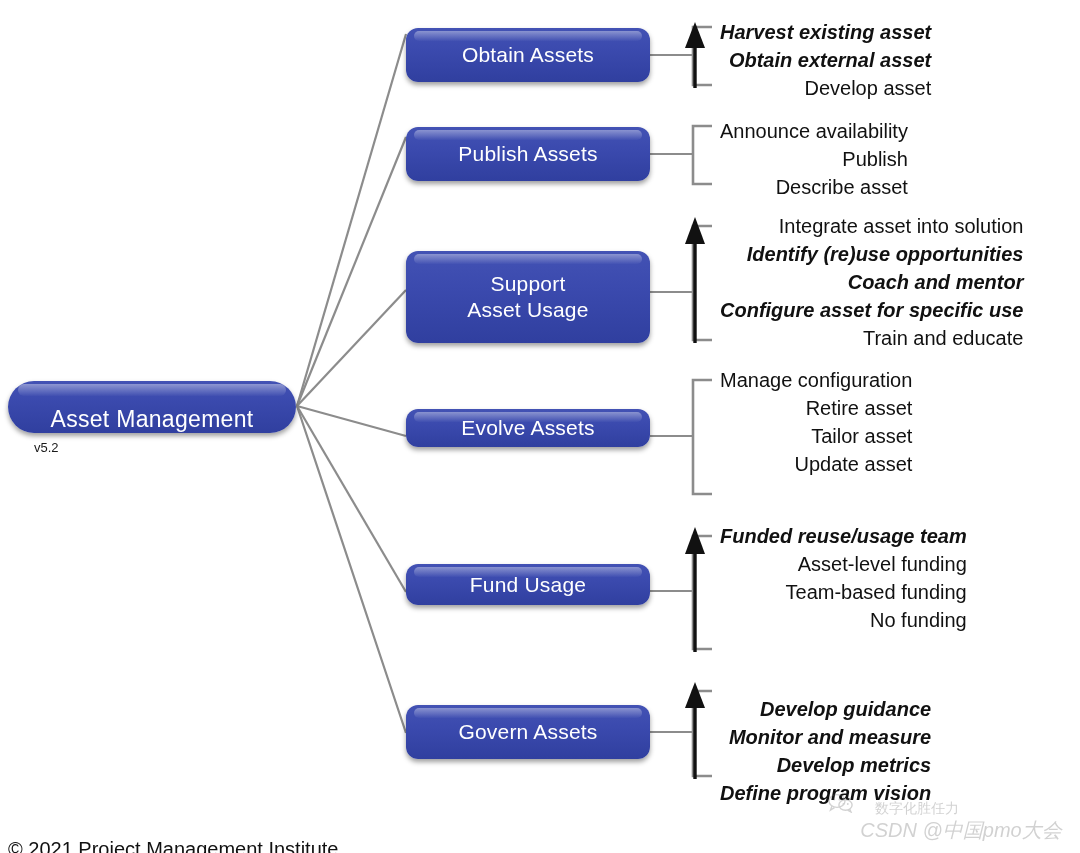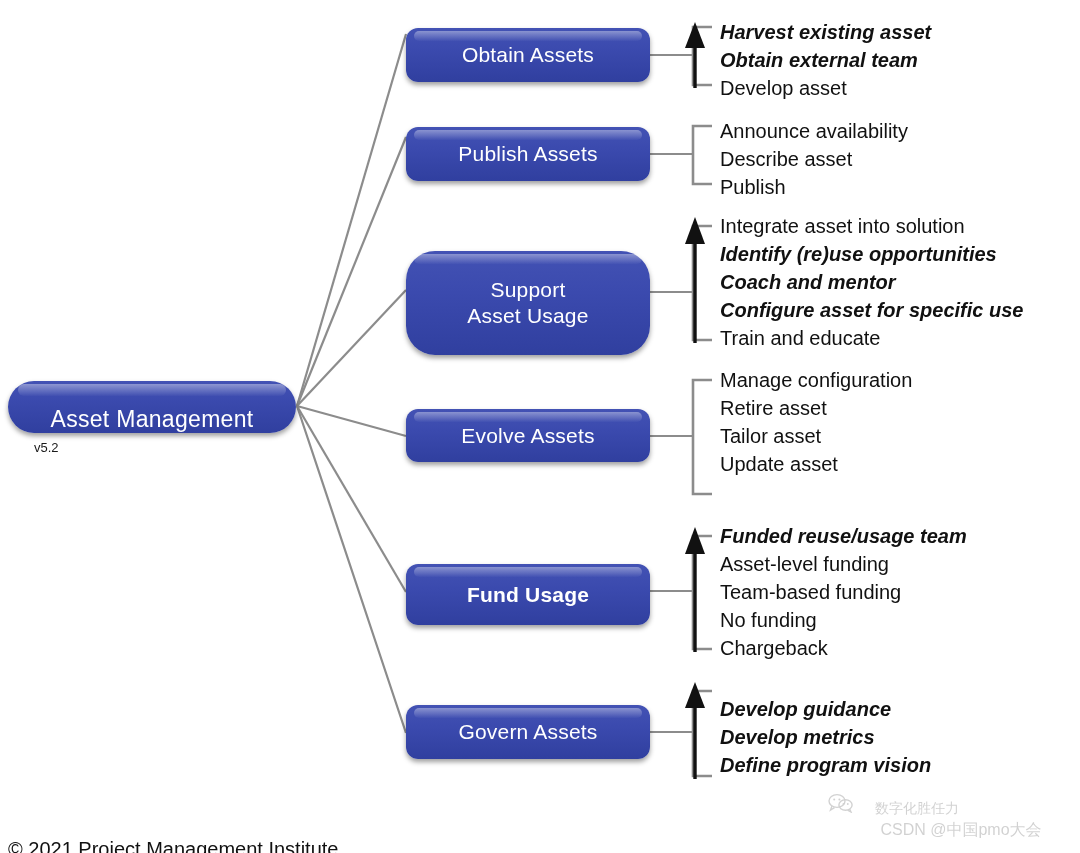--- a/index.html
+++ b/index.html
@@ -96,20 +96,21 @@
     color: #ffffff;
     font-size: 21px;
     line-height: 26px;
     letter-spacing: 0.2px;
   }
 
   
   .list {
     position: absolute;
     left: 720px;
+    text-align: right;
   }
   .item {
     font-size: 20px;
     line-height: 28px;
     color: #111111;
     white-space: nowrap;
   }
   .item.em {
     font-weight: bold;
     font-style: italic;
@@ -134,24 +135,25 @@
   }
   .wm-top {
     display: flex;
     align-items: flex-end;
     gap: 21px;
     font-size: 14px;
     line-height: 24px;
     white-space: nowrap;
   }
   .wm-bottom {
-    font-size: 16px;
+    font-size: 20px;
     line-height: 20px;
     white-space: nowrap;
     padding-left: 22px;
+    font-style: italic;
   }
 </style>
 </head>
 <body>
 
 <div id="canvas">
 
   <svg id="wires" viewBox="0 0 1080 853" xmlns="http://www.w3.org/2000/svg">
     <g stroke="#8c8c8c" stroke-width="2.2" fill="none" stroke-linecap="butt">
 
@@ -208,73 +210,73 @@
   <div class="hub">
     <span class="hub-label">Asset Management</span>
   </div>
   <div class="version">v5.2</div>
 
   <div class="node" style="top:28px;height:54px;">
     <span class="node-label">Obtain Assets</span>
   </div>
   <div class="list" style="top:18px;">
     <div class="item em">Harvest existing asset</div>
-    <div class="item em">Obtain external team</div>
+    <div class="item em">Obtain external asset</div>
     <div class="item">Develop asset</div>
   </div>
 
   <div class="node" style="top:127px;height:54px;">
     <span class="node-label">Publish Assets</span>
   </div>
   <div class="list" style="top:117px;">
     <div class="item">Announce availability</div>
+    <div class="item">Publish</div>
     <div class="item">Describe asset</div>
-    <div class="item">Publish</div>
-  </div>
-
-  <div class="node" style="top:251px;height:104px;border-radius:29px;">
+  </div>
+
+  <div class="node" style="top:251px;height:92px;">
     <span class="node-label">
       <span>Support</span><br>
       <span>Asset Usage</span>
     </span>
   </div>
   <div class="list" style="top:212px;">
     <div class="item">Integrate asset into solution</div>
     <div class="item em">Identify (re)use opportunities</div>
     <div class="item em">Coach and mentor</div>
     <div class="item em">Configure asset for specific use</div>
     <div class="item">Train and educate</div>
   </div>
 
-  <div class="node" style="top:409px;height:53px;">
+  <div class="node" style="top:409px;height:38px;">
     <span class="node-label">Evolve Assets</span>
   </div>
   <div class="list" style="top:366px;">
     <div class="item">Manage configuration</div>
     <div class="item">Retire asset</div>
     <div class="item">Tailor asset</div>
     <div class="item">Update asset</div>
   </div>
 
-  <div class="node" style="top:564px;height:61px;font-weight:bold;">
+  <div class="node" style="top:564px;height:41px;">
     <span class="node-label">Fund Usage</span>
   </div>
   <div class="list" style="top:522px;">
     <div class="item em">Funded reuse/usage team</div>
     <div class="item">Asset-level funding</div>
     <div class="item">Team-based funding</div>
     <div class="item">No funding</div>
-    <div class="item">Chargeback</div>
   </div>
 
   <div class="node" style="top:705px;height:54px;">
     <span class="node-label">Govern Assets</span>
   </div>
   <div class="list" style="top:677px;margin-top:18px;">
     <div class="item em">Develop guidance</div>
+    <div class="item em">Monitor and measure</div>
     <div class="item em">Develop metrics</div>
     <div class="item em">Define program vision</div>
   </div>
 
   <div class="copyright">© 2021 Project Management Institute</div>
 
   <div class="watermark">
     <div class="wm-top">
       <span>
         <svg width="26" height="20" viewBox="0 0 26 20" xmlns="http://www.w3.org/2000/svg">

